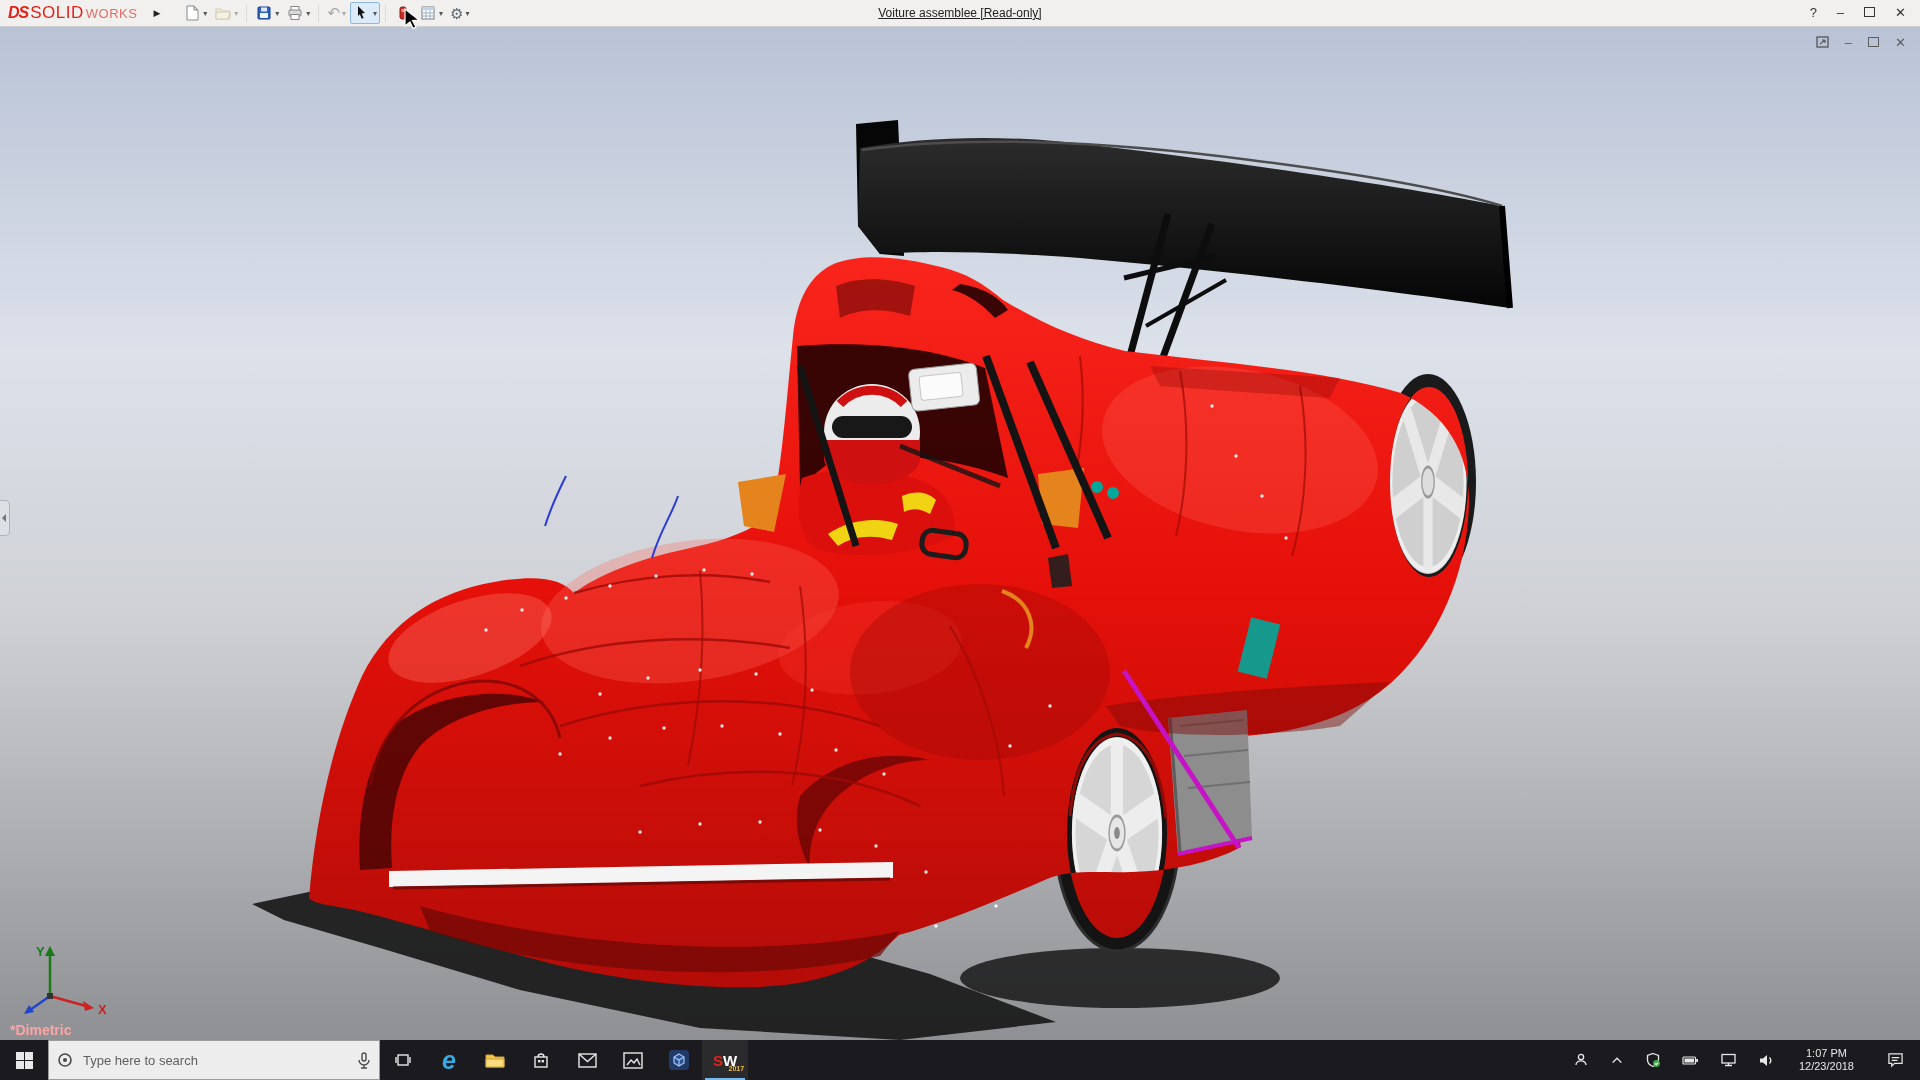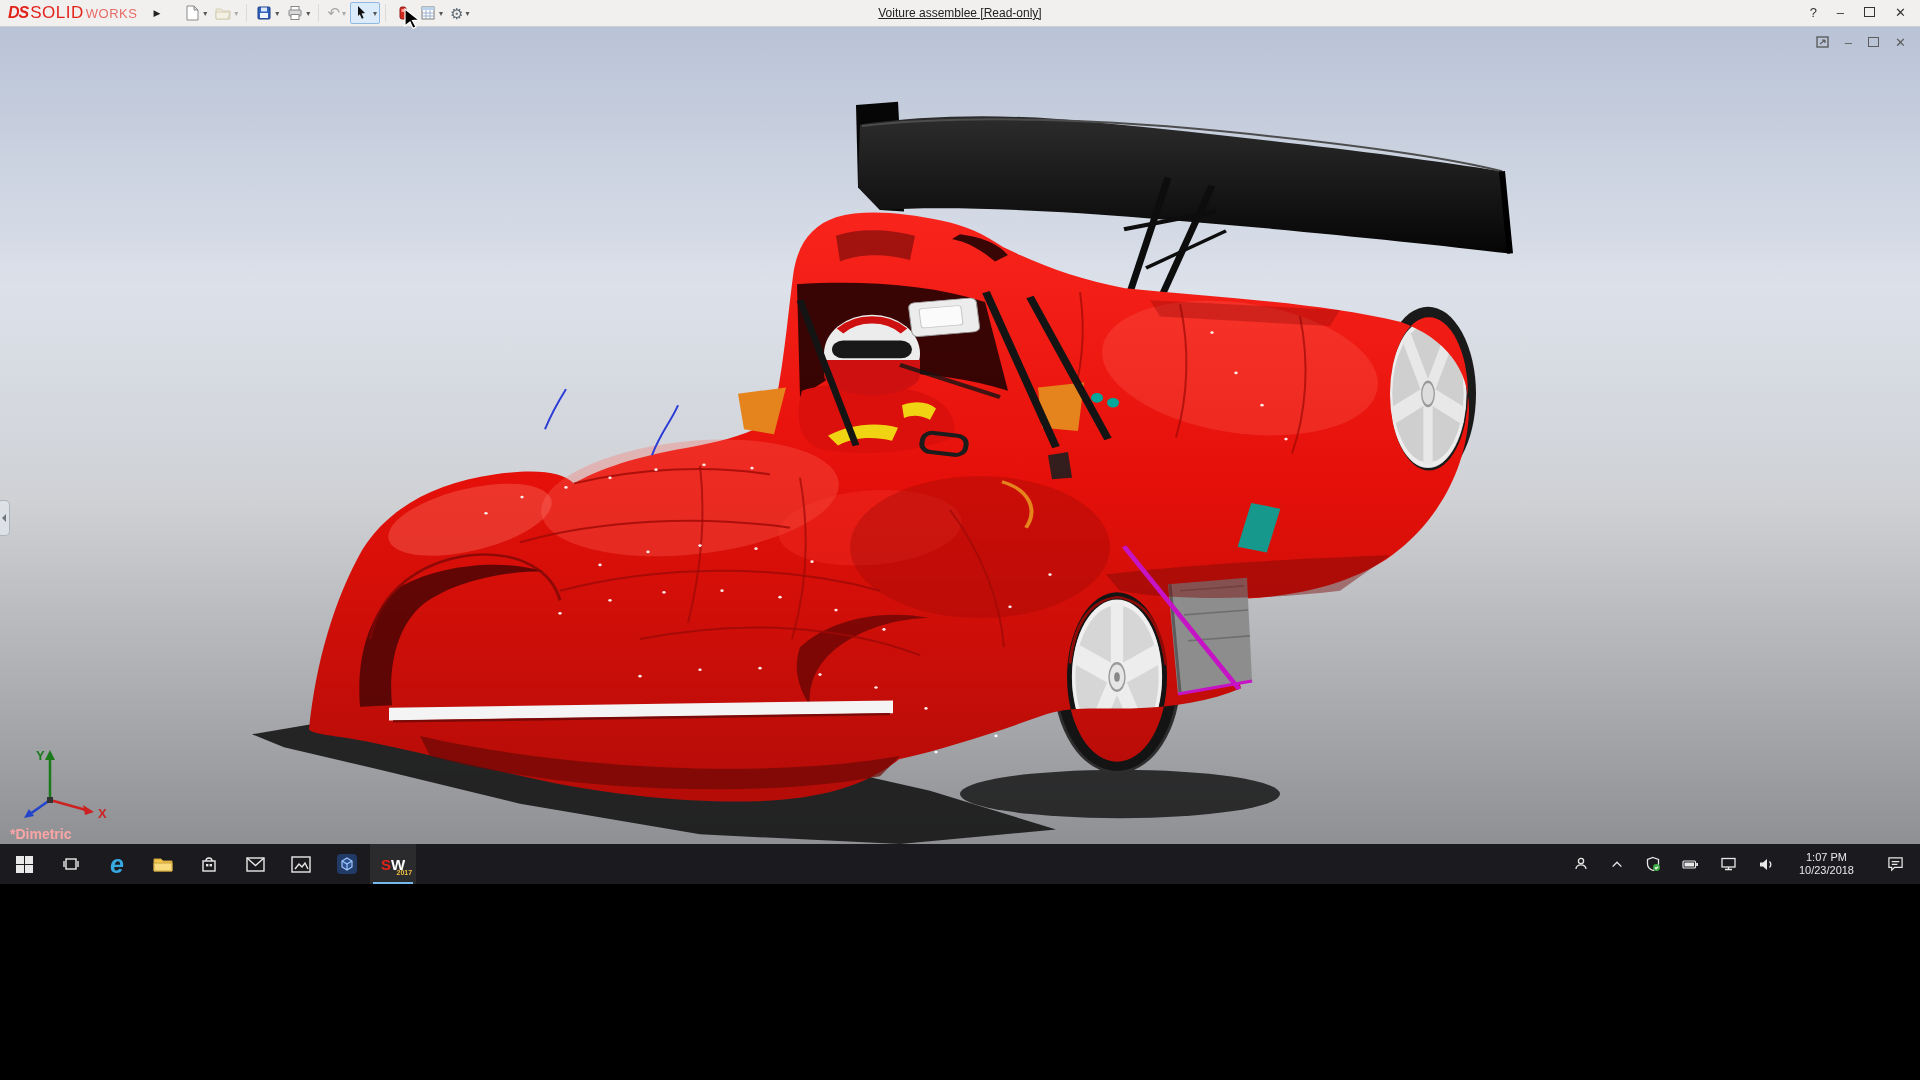--- a/index.html
+++ b/index.html
@@ -1,17 +1,17 @@
 <!DOCTYPE html>
 <html style="--car-red: #e8120e; --wing-black: #0b0b0b; --rim-silver: #e2e2e2; --accent-teal: #00a79b; --accent-magenta: #c513c5; --accent-orange: #e5831c; --accent-yellow: #f0d312; --sw-red: #e2231a; --taskbar-bg: #1b1b1f; --titlebar-bg: #f1f0ef; --active-underline: #76b9ed;"><head>
 <meta charset="utf-8">
 <style>
   html,body{margin:0;padding:0;width:1920px;height:1080px;overflow:hidden;
     font-family:"Liberation Sans","DejaVu Sans",sans-serif;background:#000;}
-  .screen{position:relative;width:1920px;height:884px;background:#000;}
+  .screen{position:relative;width:1920px;height:1080px;background:#000;}
 
   
   .titlebar{position:absolute;top:0;left:0;right:0;height:26px;background:var(--titlebar-bg,#f1f0ef);
     border-bottom:1px solid #cfcfcf;display:flex;align-items:center;padding-left:8px;z-index:30;}
   .brand{display:flex;align-items:baseline;gap:2px;user-select:none;}
   .brand-logo{color:var(--sw-red,#c8102e);font-weight:bold;font-style:italic;font-size:16px;letter-spacing:-1px;}
   .brand-bold{color:var(--sw-red,#c8102e);font-weight:normal;font-size:17px;letter-spacing:.5px;}
   .brand-light{color:var(--sw-red,#c8102e);opacity:.65;font-size:13px;letter-spacing:.5px;}
   .flyout{font-size:9px;color:#222;margin:0 14px 0 10px;background:none;border:none;cursor:pointer;}
   .tools{display:flex;align-items:center;gap:1px;}
@@ -394,20 +394,31 @@
   <footer class="taskbar">
     <div class="tb-item start">
       <svg width="17" height="17" viewBox="0 0 17 17">
         <rect x="0" y="0" width="8" height="8" fill="#e8e8e8"></rect>
         <rect x="9" y="0" width="8" height="8" fill="#e8e8e8"></rect>
         <rect x="0" y="9" width="8" height="8" fill="#e8e8e8"></rect>
         <rect x="9" y="9" width="8" height="8" fill="#e8e8e8"></rect>
       </svg>
     </div>
 
+    <div class="search">
+      <svg width="16" height="16" viewBox="0 0 16 16">
+        <circle cx="8" cy="8" r="6" fill="none" stroke="#4a4a4a" stroke-width="1.6"></circle>
+        <circle cx="8" cy="8" r="2" fill="#4a4a4a"></circle>
+      </svg>
+      <input type="text" placeholder="Type here to search" style="">
+      <svg width="14" height="17" viewBox="0 0 14 17">
+        <rect x="5" y="1" width="4" height="8" rx="2" fill="none" stroke="#4a4a4a" stroke-width="1.4"></rect>
+        <path d="M2 8 a5 5 0 0 0 10 0 M7 13 v3 M4 16 h6" fill="none" stroke="#4a4a4a" stroke-width="1.4"></path>
+      </svg>
+    </div>
 
     <div class="apps">
       <div class="tb-item app">
         <svg width="18" height="16" viewBox="0 0 18 16">
           <rect x="4" y="3" width="10" height="10" fill="none" stroke="#e8e8e8" stroke-width="1.4"></rect>
           <path d="M2 11 V5 M16 11 V5" stroke="#e8e8e8" stroke-width="1.4"></path>
         </svg>
       </div>
       <div class="tb-item app">
         <span class="edge-glyph">e</span>
@@ -486,21 +497,21 @@
         </svg>
       </div>
       <div class="tb-item">
         <svg width="17" height="15" viewBox="0 0 17 15">
           <path d="M2 5.5 v4 h3 l4 3.5 V2 L5 5.5 Z" fill="#e8e8e8"></path>
           <path d="M11.5 4.5 a4.5 4.5 0 0 1 0 6" fill="none" stroke="#e8e8e8" stroke-width="1.3"></path>
         </svg>
       </div>
       <div class="clock">
         <div>1:07 PM</div>
-        <div>10/23/2018</div>
+        <div>12/23/2018</div>
       </div>
       <div class="tb-item" style="width:34px;">
         <svg width="17" height="16" viewBox="0 0 18 17">
           <path d="M2 2 h14 v10 h-8 l-3 3 v-3 H2 Z" fill="none" stroke="#e8e8e8" stroke-width="1.3"></path>
           <path d="M5 6 h8 M5 9 h6" stroke="#e8e8e8" stroke-width="1.3" fill="none"></path>
         </svg>
       </div>
     </div>
   </footer>
 </div>

